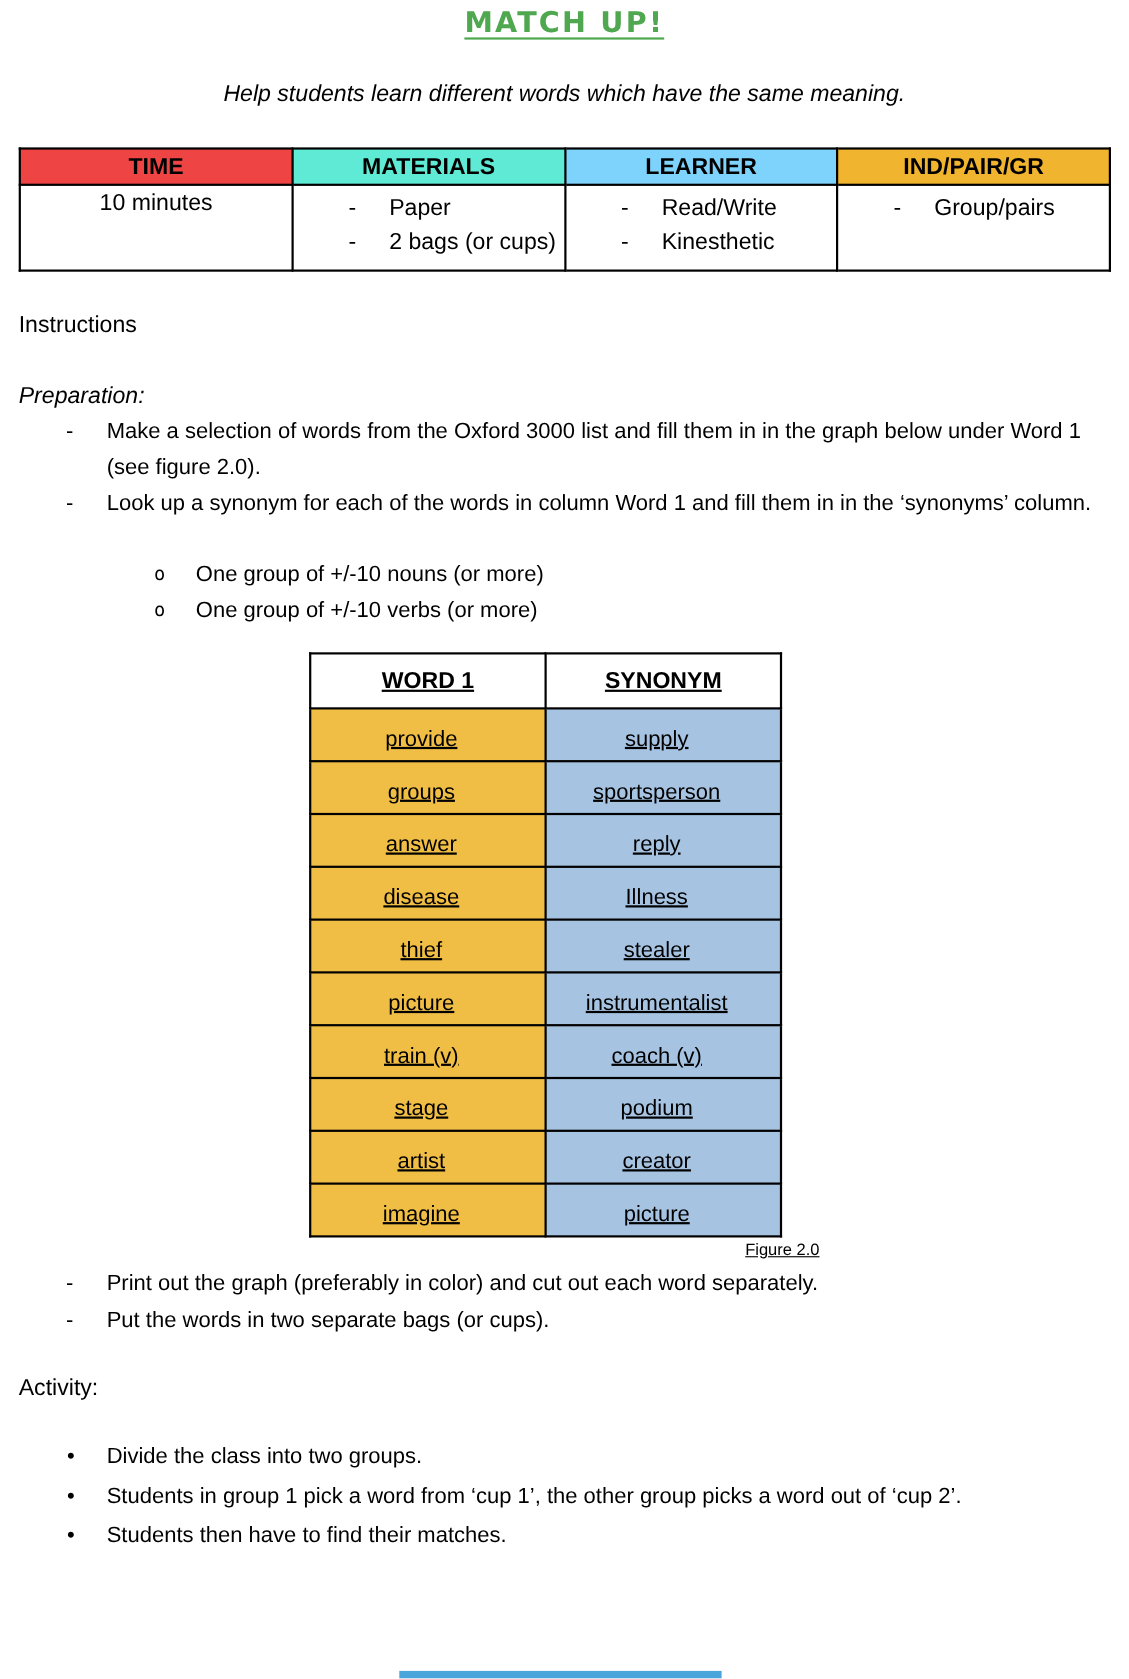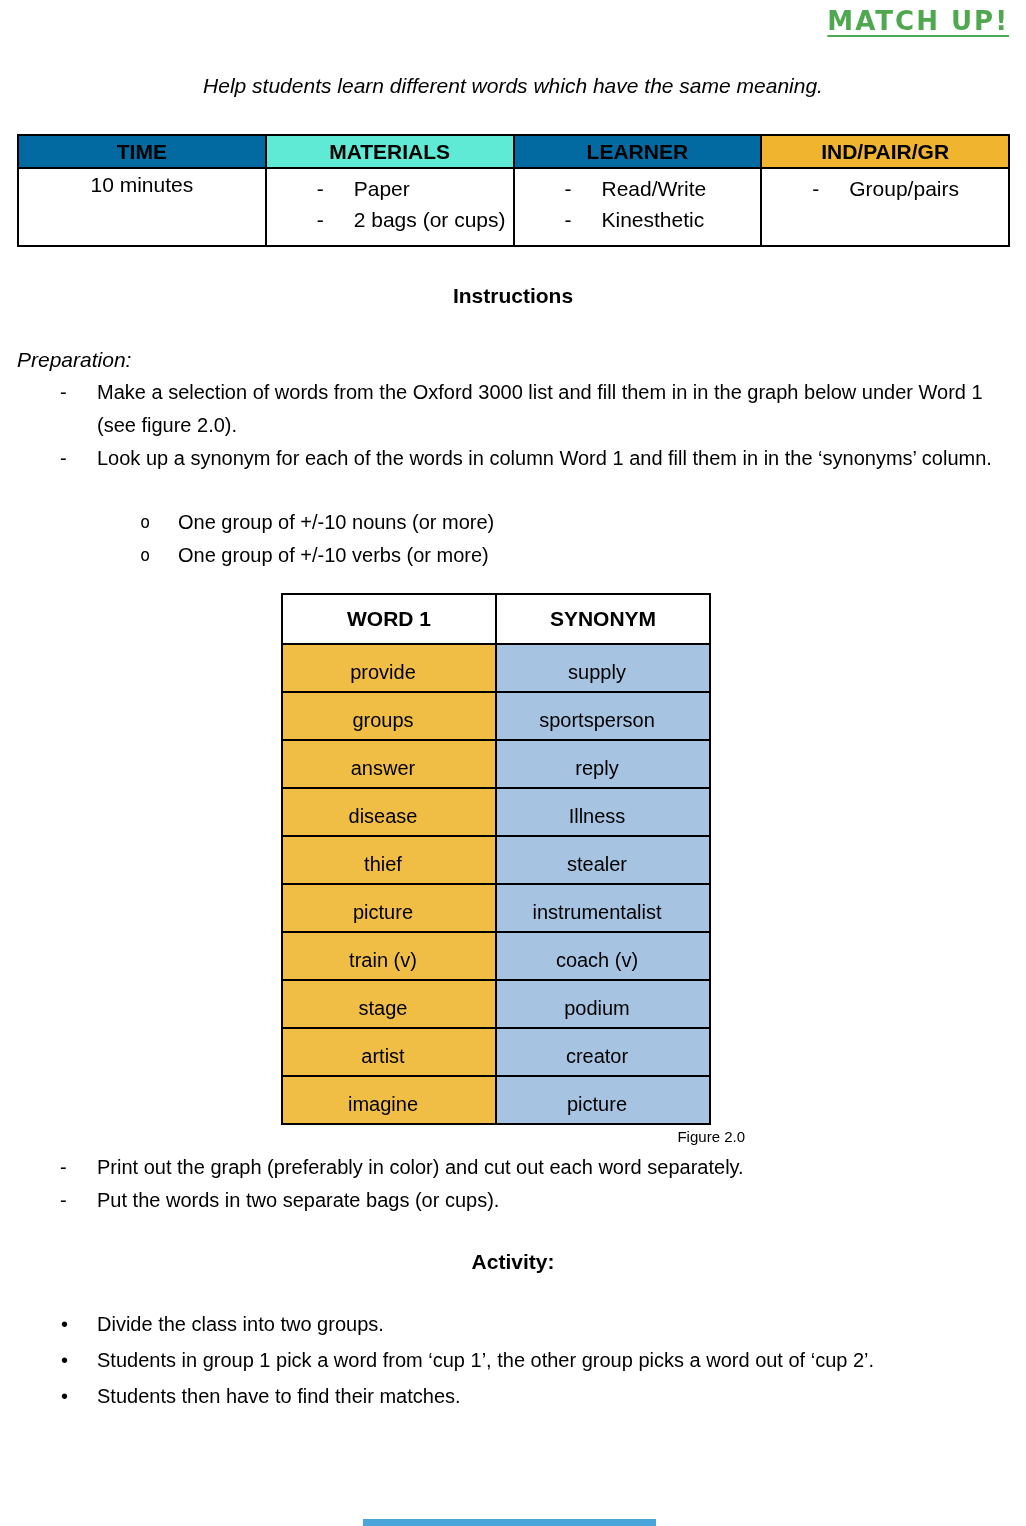--- a/index.html
+++ b/index.html
@@ -6,21 +6,21 @@
   html,body { margin:0; padding:0; }
   body {
     width:1026px; height:1526px;
     background:#ffffff; color:#000;
     font-family:"Liberation Sans", sans-serif;
     position:relative; overflow:hidden;
   }
   .content { padding:6px 17px 0 17px; }
 
   .doc-title {
-    margin:0; text-align:right;
+    margin:0; text-align:center;
     font-family:"DejaVu Sans", sans-serif;
     font-size:26px; font-weight:800; letter-spacing:2px;
     text-decoration:underline; text-decoration-thickness:2px; text-underline-offset:5px;
     line-height:30px;
   }
   .subtitle {
     margin-top:37px; text-align:center;
     font-style:italic; font-size:21px; line-height:26px;
   }
 
@@ -37,39 +37,39 @@
     border:2px solid #000; height:78px; padding:4px 4px 0 4px;
     font-size:21px; vertical-align:top;
   }
   td.center-cell { text-align:center; }
   .cell-list { padding-left:46px; }
   .cell-li { display:flex; line-height:31px; }
   .cell-li .marker { flex:none; width:37px; }
   .cell-li .li-text { flex:1 1 auto; }
 
   
-  .h-bold  { font-size:21px; font-weight:700; line-height:33px;text-align:center; }
+  .h-bold  { font-size:21px; font-weight:400; line-height:33px; }
   .h-italic{ font-size:21px; font-style:italic; line-height:33px; }
   .sec-instructions { margin-top:32px; }
   .sec-preparation  { margin-top:31px; }
   .sec-activity     { margin-top:28px; }
 
   .b-item { display:flex; font-size:20px; line-height:33px; }
   .b-item .marker { flex:none; }
   .b-item .b-text { flex:1 1 auto; }
   .dash-list  { padding-left:43px; }
   .dash-list .marker { width:37px; }
   .sub-list   { margin-top:31px; padding-left:123px; }
   .sub-list .marker { width:38px; font-family:"DejaVu Sans Mono", monospace; font-size:17px; }
   .dot-list   { margin-top:30px; padding-left:44px; }
   .dot-list .marker { width:36px; font-size:20px; }
   .dot-list .b-item { margin-bottom:3px; }
 
   
-  .fig-wrap { width:464px; margin:21px auto 0 auto; }
+  .fig-wrap { width:464px; margin:21px auto 0 auto;text-decoration:underline; }
   table.fig-table { width:430px; border-collapse:collapse; table-layout:fixed; }
   table.fig-table th {
     border:2px solid #000; height:50px; background:#fff;
     font-size:21px; font-weight:700; text-align:center; vertical-align:middle;
   }
   table.fig-table td {
     border:2px solid #000; height:48px; padding:0 14px 7px 2px;
     font-size:20px; text-align:center; vertical-align:bottom;margin-left:40px;
   }
   .fig-caption { text-align:right; font-size:15px; line-height:20px; margin-top:2px; }
@@ -86,23 +86,23 @@
 
 <div class="content">
 
   <h1 class="doc-title" style="color: rgb(79, 168, 79);">MATCH UP!</h1>
 
   <div class="subtitle">Help students learn different words which have the same meaning.</div>
 
   <table class="info-table">
     <tbody>
       <tr>
-        <th style="background-color: #0369a1;">TIME</th>
+        <th style="background-color: #ef4444;">TIME</th>
         <th style="background-color: #5eead4;">MATERIALS</th>
-        <th style="background-color: #0369a1;">LEARNER</th>
+        <th style="background-color: #7dd3fc;">LEARNER</th>
         <th style="background-color: rgb(240, 180, 47);">IND/PAIR/GR</th>
       </tr>
       <tr>
         <td class="center-cell">10 minutes</td>
         <td>
           <div class="cell-list">
             <div class="cell-li">
               <span class="marker">-</span>
               <span class="li-text">Paper</span>
             </div>

